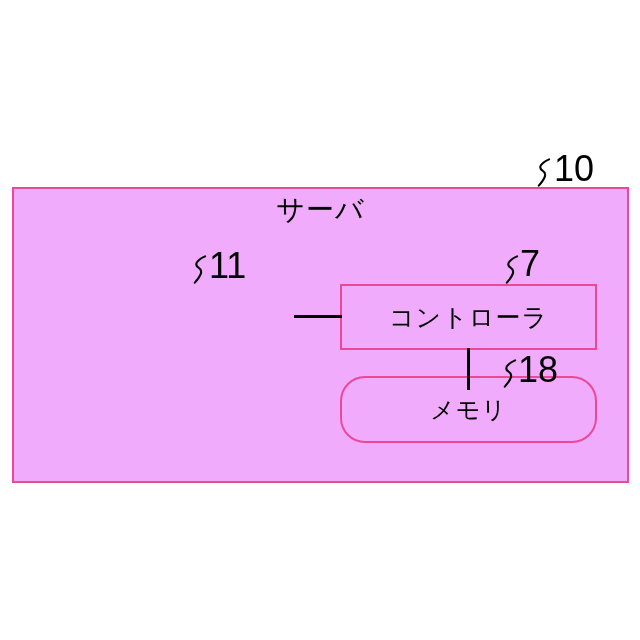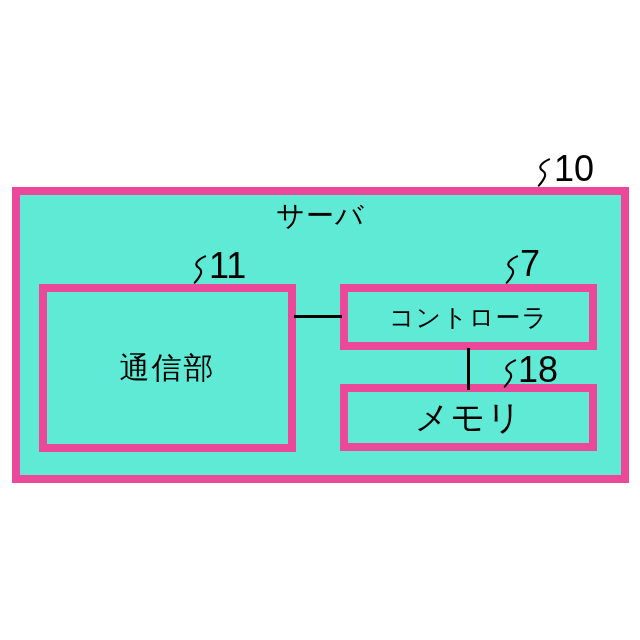--- a/index.html
+++ b/index.html
@@ -11,23 +11,23 @@
     position: relative;
     width: 640px;
     height: 640px;
     background: #ffffff;
     overflow: hidden;
     font-family: "Liberation Sans", sans-serif;
     color: #000000;
   }
   .box {
     position: absolute;
-    border: 8px solid #ec4899;
+    border: 2px solid #ec4899;
     box-sizing: border-box;
-    background: #5eead4;
+    background: #f0abfc;
   }
   .outer-box {
     left: 12px;
     top: 187px;
     width: 617px;
     height: 296px;
   }
   .outer-title {
     position: absolute;
     left: 0;
@@ -54,25 +54,26 @@
   .block-ctrl {
     left: 340px;
     top: 284px;
     width: 257px;
     height: 66px;
     font-size: 25px;
     letter-spacing: 1px;
   }
   .block-mem {
     left: 340px;
-    top: 384px;
+    top: 376px;
     width: 257px;
     height: 67px;
-    font-size: 34px;
+    font-size: 24px;
     letter-spacing: 1px;
+    border-radius: 25px;
   }
   .conn {
     position: absolute;
     background: #000000;
   }
   .conn-h {
     left: 294px;
     top: 315px;
     width: 48px;
     height: 3px;
@@ -111,23 +112,20 @@
 </style>
 </head>
 <body>
 
 <div class="canvas">
 
   <div class="box outer-box">
     <div class="outer-title">サーバ</div>
   </div>
 
-  <div class="box block block-comm">
-    <span>通信部</span>
-  </div>
 
   <div class="box block block-ctrl">
     <span>コントローラ</span>
   </div>
 
   <div class="box block block-mem">
     <span>メモリ</span>
   </div>
 
   <div class="conn conn-h"></div>

